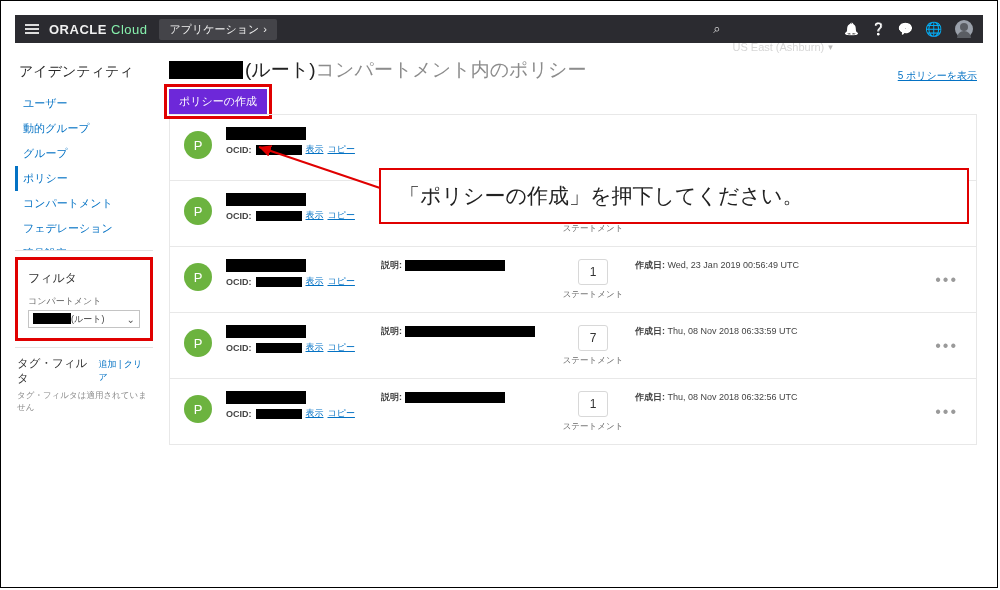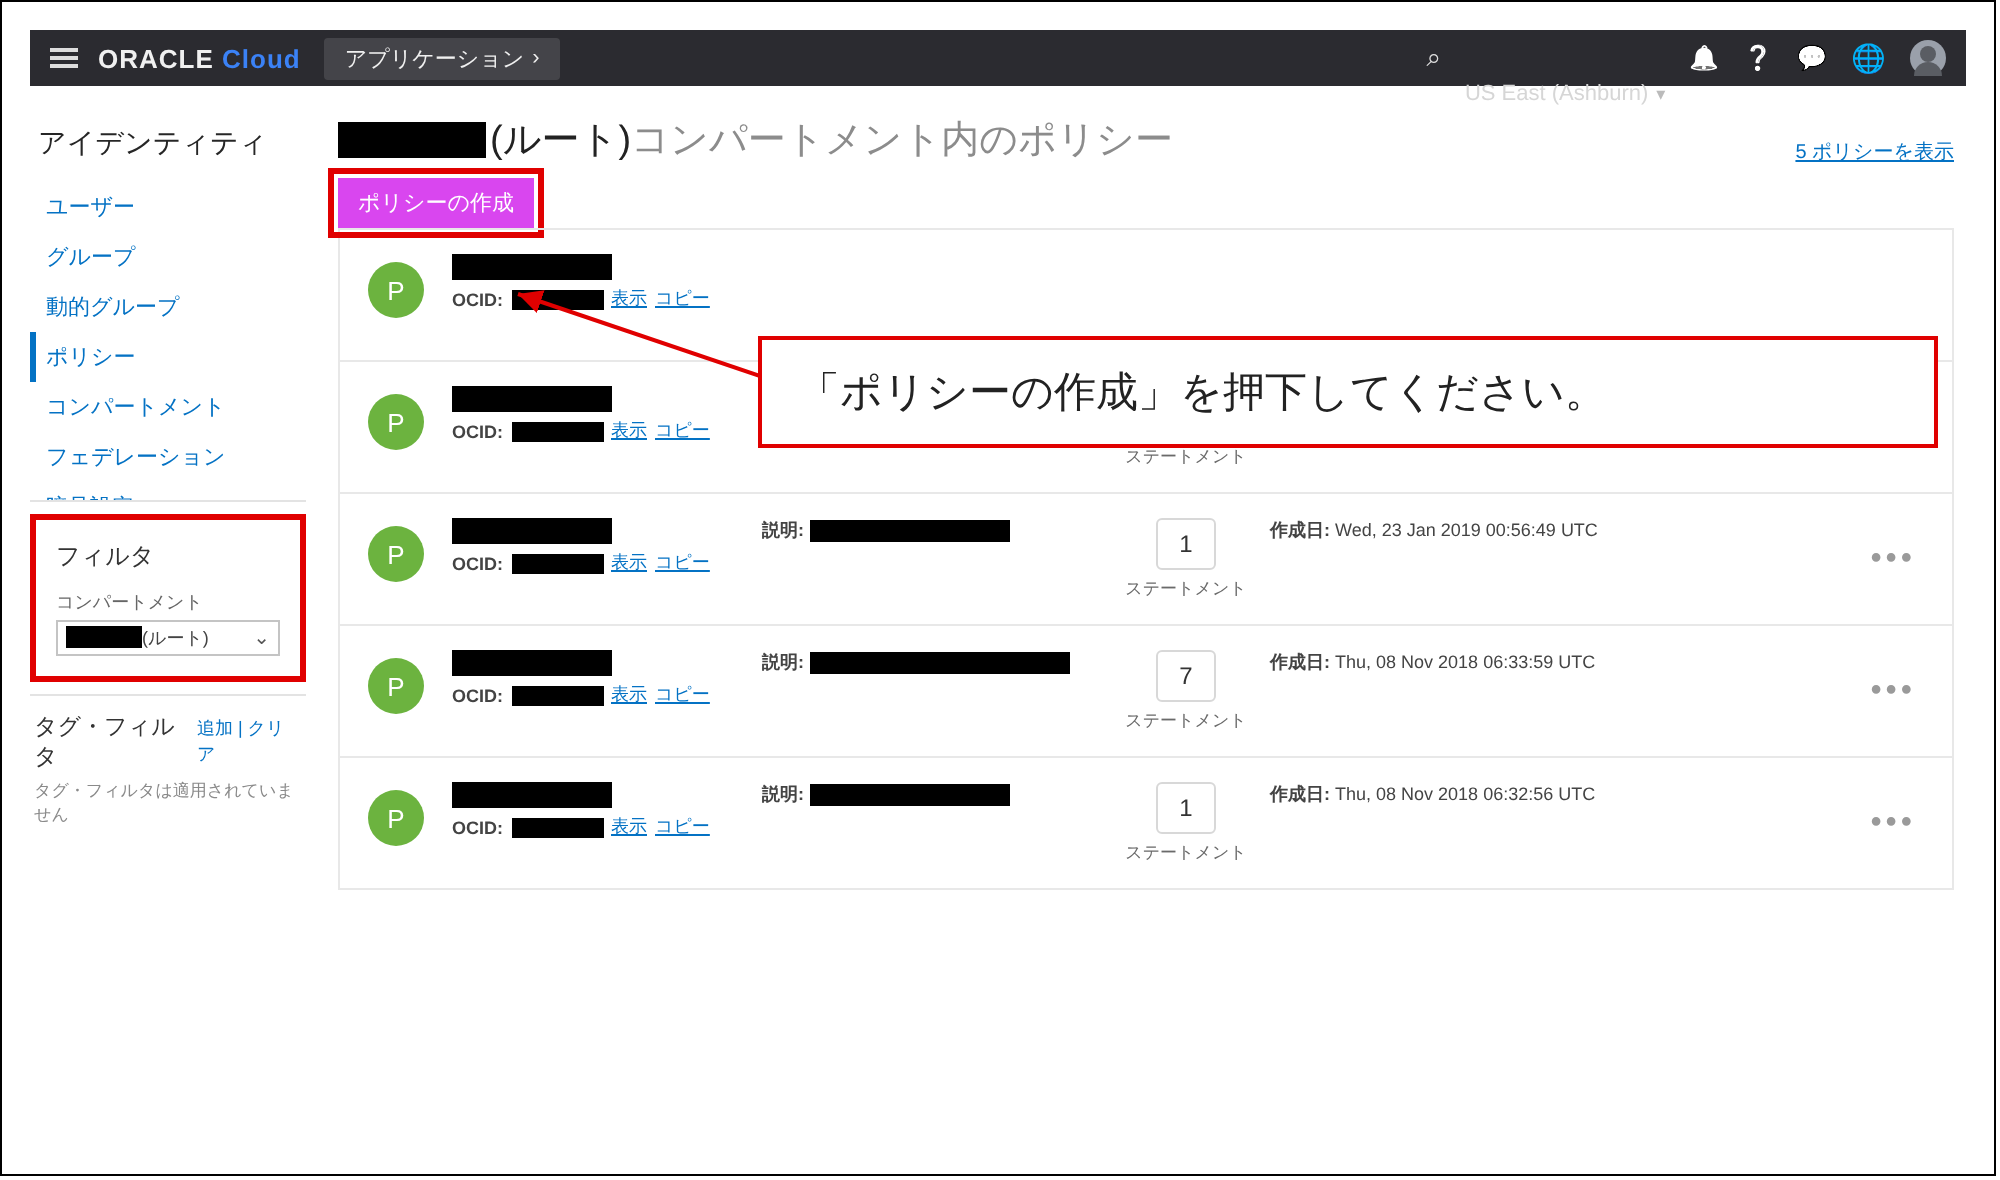--- a/index.html
+++ b/index.html
@@ -5,21 +5,21 @@
   * { box-sizing: border-box; margin: 0; padding: 0; }
   html, body { width: 1000px; height: 590px; font-family: "Helvetica Neue", Arial, "Hiragino Kaku Gothic ProN", "Meiryo", sans-serif; font-size: 12px; color: #222; background: #fff; overflow: hidden; }
   .frame { border: 1px solid #000; width: 998px; height: 588px; margin: 0; position: relative; padding: 14px; }
   
   
   .topbar { background: #2b2b30; height: 28px; display: flex; align-items: center; color: #f0f0f0; padding: 0 10px; }
   .hamburger { width: 14px; height: 10px; display: flex; flex-direction: column; justify-content: space-between; margin-right: 10px; }
   .hamburger span { display: block; height: 2px; background: #ddd; }
   .brand { font-size: 13px; letter-spacing: 0.5px; margin-right: 12px; }
   .brand b { font-weight: 700; }
-  .brand .thin { font-weight: 700; color: #3b82f6; }
+  .brand .thin { font-weight: 400; color: #86efac; }
   .app-menu { background: rgba(255,255,255,0.12); padding: 3px 10px; border-radius: 2px; font-size: 11px; display: flex; align-items: center; gap: 4px; }
   .top-spacer { flex: 1; }
   .top-right { display: flex; align-items: center; gap: 12px; color: #d6d6d6; font-size: 11px; }
   .region { display: flex; align-items: center; gap: 4px; margin-top: 36px; }
   .caret { font-size: 9px; color: #bbb; }
   .icon { display: inline-block; }
   .bell::after { content: "🔔"; font-size: 12px; filter: grayscale(1) brightness(2);}
   .help::after { content: "❔"; font-size: 12px; filter: grayscale(1) brightness(2);}
   .chat::after { content: "💬"; font-size: 12px; filter: grayscale(1) brightness(2);}
   .globe::after { content: "🌐"; font-size: 14px; color: #ddd; }
@@ -55,21 +55,21 @@
   
   .main { flex: 1; padding-left: 4px; padding-right: 6px; }
   .page-head { display:flex; align-items:flex-end; justify-content:space-between; margin-bottom:6px; }
   .page-title { font-size: 19px; color: #595959; font-weight: 400; display:flex; align-items:center; }
   .page-title .redact-big { display:inline-block; width: 74px; height: 18px; background:#000; margin-right:2px; }
   .page-title .root { color:#222; font-weight:400; }
   .page-title .rest { color:#8c8c8c; font-weight:400; }
   .count-link { font-size: 10px; color:#0472c4; white-space:nowrap; }
   
   .create-btn-wrap { position: relative; display:inline-block; }
-  .create-btn { background:#d946ef; color:#fff; font-size:11px; padding:5px 10px; border:none; cursor:pointer; display:inline-block; }
+  .create-btn { background:#6d28d9; color:#fff; font-size:11px; padding:5px 10px; border:none; cursor:pointer; display:inline-block; }
   .red-box-btn { position:absolute; border:3px solid #e00000; top:-5px; left:-5px; right:-5px; bottom:-5px; pointer-events:none; }
   
   .items { border:1px solid #e8e8e8; border-top:none; margin-top:0; }
   .item { border-top:1px solid #e8e8e8; display:flex; align-items:flex-start; padding:12px 14px 12px 14px; position:relative; min-height:66px; }
   .item:first-child { border-top:1px solid #e8e8e8; }
   .p-badge { width:28px; height:28px; border-radius:50%; background:#6cb33f; color:#fff; display:flex; align-items:center; justify-content:center; font-size:13px; font-weight:500; flex:0 0 28px; margin-top:4px;}
   .item-col-name { margin-left:14px; width:145px; flex:0 0 145px; font-size:10px; color:#555;}
   .redact { display:inline-block; background:#000; vertical-align:middle; }
   .name-line .redact { width:80px; height:13px; margin-bottom:3px; }
   .ocid-line { display:flex; align-items:center; gap:4px; }
@@ -123,22 +123,22 @@
       <span class="avatar"></span>
     </div>
   </div>
 
   <div class="body">
 
     <div class="sidebar">
       <div class="sb-title">アイデンティティ</div>
       <div class="sb-nav">
         <a href="#">ユーザー</a>
+        <a href="#">動的グループ</a>
         <a href="#">グループ</a>
-        <a href="#">動的グループ</a>
         <a href="#" class="active">ポリシー</a>
         <a href="#">コンパートメント</a>
         <a href="#">フェデレーション</a>
         <a href="#" style="border-bottom:1px solid #e3e3e3; padding-bottom:2px; overflow:hidden; height:10px;">暗号設定</a>
       </div>
 
       <div class="list-scope-box">
         <div class="ls-title">フィルタ</div>
         <div class="ls-label">コンパートメント</div>
         <div class="ls-select">

